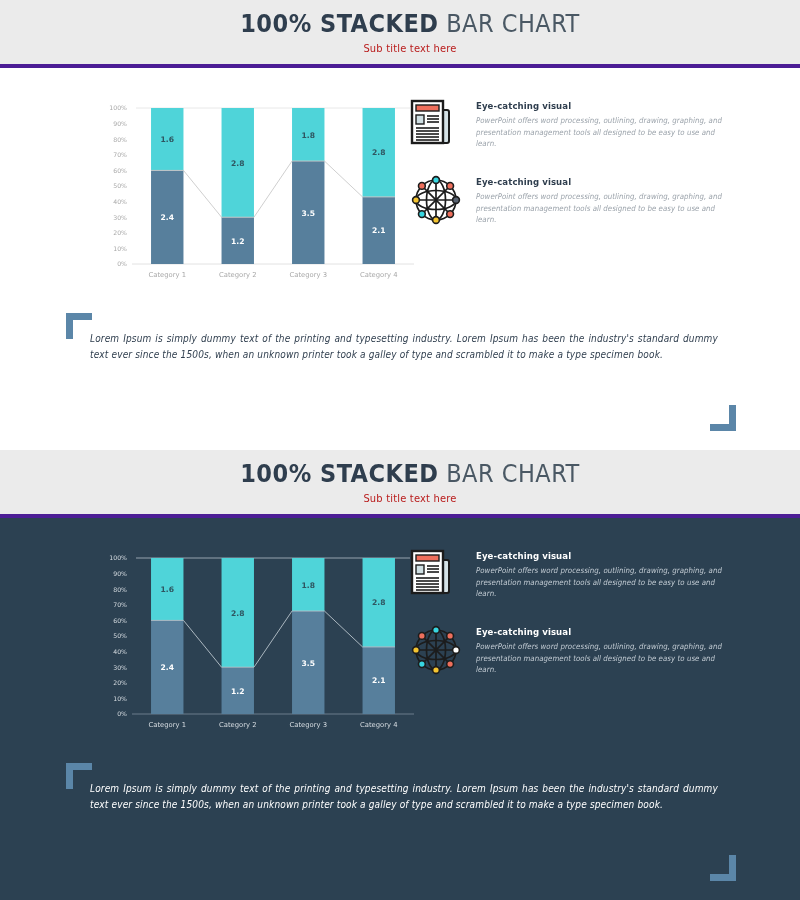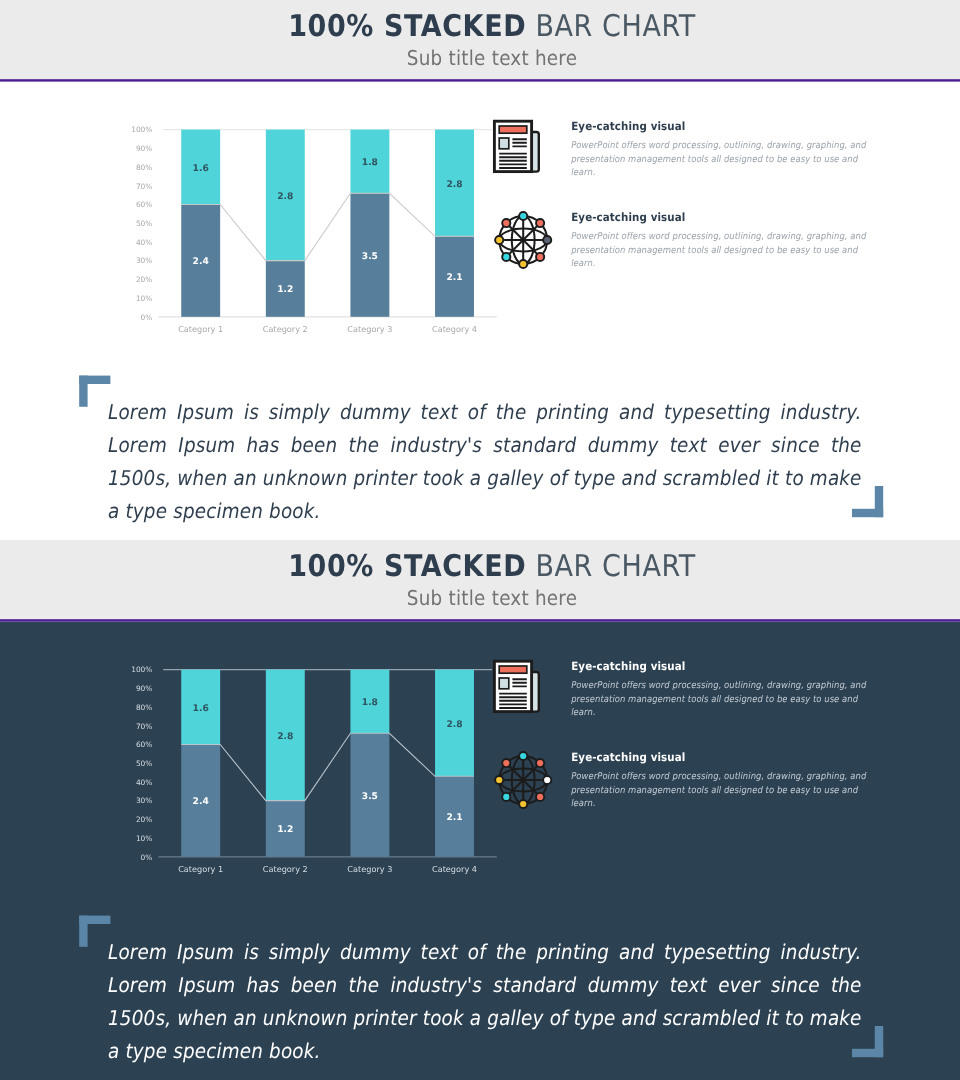--- a/index.html
+++ b/index.html
@@ -13,42 +13,42 @@
   }
 
   .slide { position: relative; width: 800px; }
   .slide-light { height: 450px; background: #ffffff; }
   .slide-dark  { height: 450px; background: #2c4152; }
 
   
   .header {
     height: 68px;
     background: #ebebeb;
-    border-bottom: 2px solid #4c1d95;
+    border-bottom: 4px solid #4c1d95;
     display: flex;
     flex-direction: column;
     align-items: center;
     justify-content: center;
     padding-top: 2px;
     padding-left: 20px;
   }
   .header-title {
     font-family: "DejaVu Sans Condensed", "Liberation Sans Narrow", "Liberation Sans", sans-serif;
     font-size: 25px;
     letter-spacing: 0.5px;
     color: #2f3e4e;
     white-space: nowrap;
     line-height: 1.05;
   }
   .header-title .strong { font-weight: bold; }
   .header-title .light  { font-weight: normal; color: #4a5864; }
   .header-sub {
     font-family: "DejaVu Sans Condensed", "Liberation Sans Narrow", "Liberation Sans", sans-serif;
-    font-size: 17px;
-    color: #737373;
+    font-size: 11px;
+    color: #b91c1c;
     margin-top: 4px;
     letter-spacing: 0.2px;
   }
 
   
   .body-area { position: relative; height: 382px; }
 
   
   .chart-wrap {
     position: absolute;
@@ -108,21 +108,21 @@
   .bracket { position: absolute; width: 26px; height: 26px; }
   .bracket-tl { left: 2px;  top: 0;   border-left: 7px solid #5b86a8; border-top: 7px solid #5b86a8; }
   .bracket-br { right: 0;   bottom: 2px; border-right: 7px solid #5b86a8; border-bottom: 7px solid #5b86a8; }
   .quote-text {
     position: absolute;
     left: 26px;
     top: 18px;
     width: 628px;
     font-family: "DejaVu Sans Condensed", "Liberation Sans Narrow", "Liberation Sans", sans-serif;
     font-style: italic;
-    font-size: 17px;
+    font-size: 10px;
     line-height: 1.62;
     text-align: justify;
     letter-spacing: 0.15px;
   }
   .light .quote-text { color: #2f3e4e; }
   .dark  .quote-text { color: #ffffff; }
 </style>
 </head>
 <body>
 

